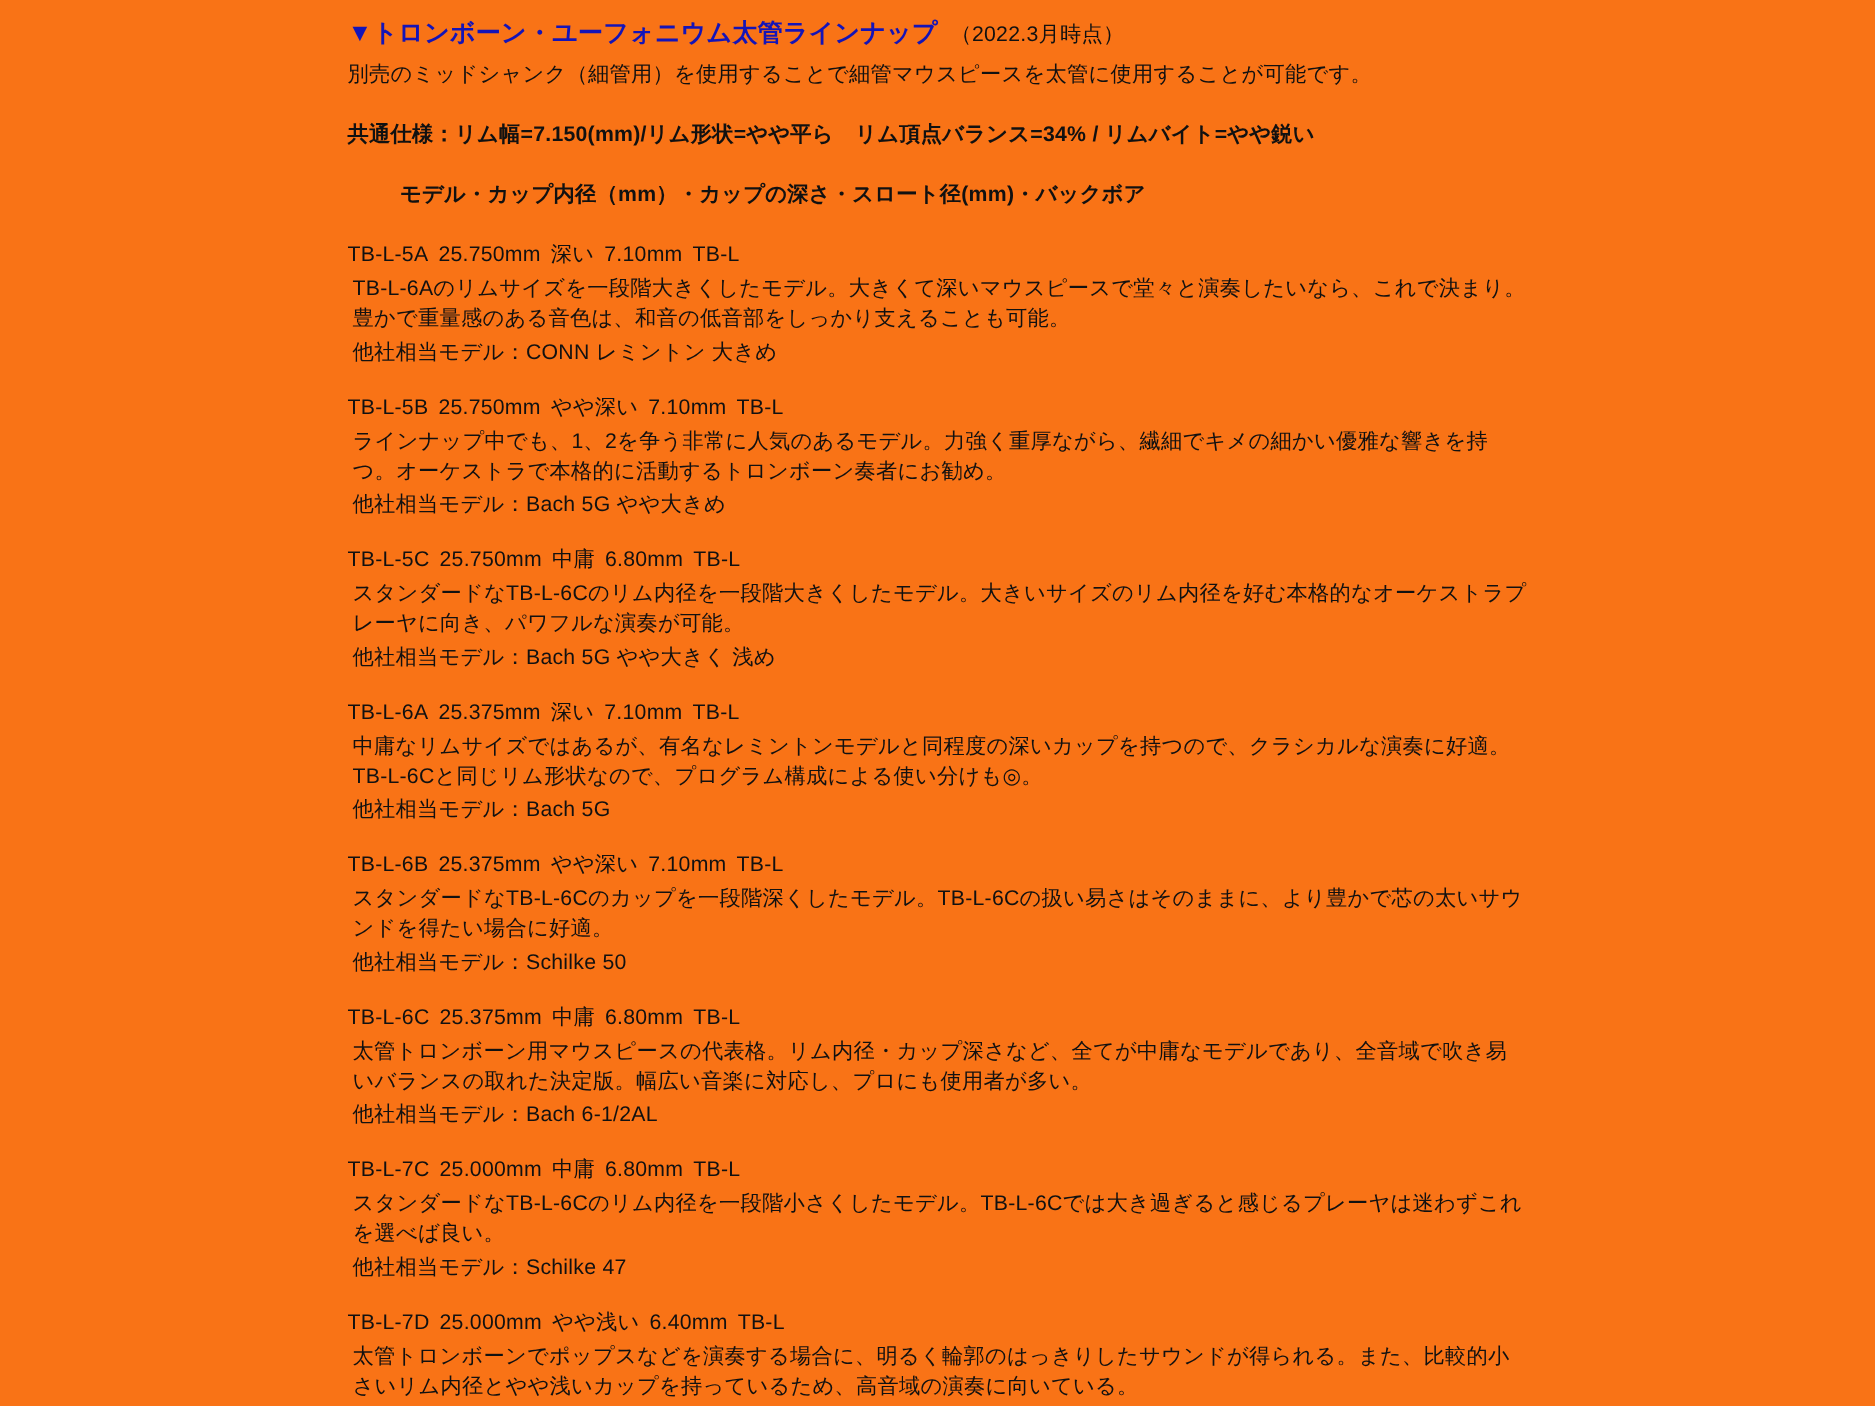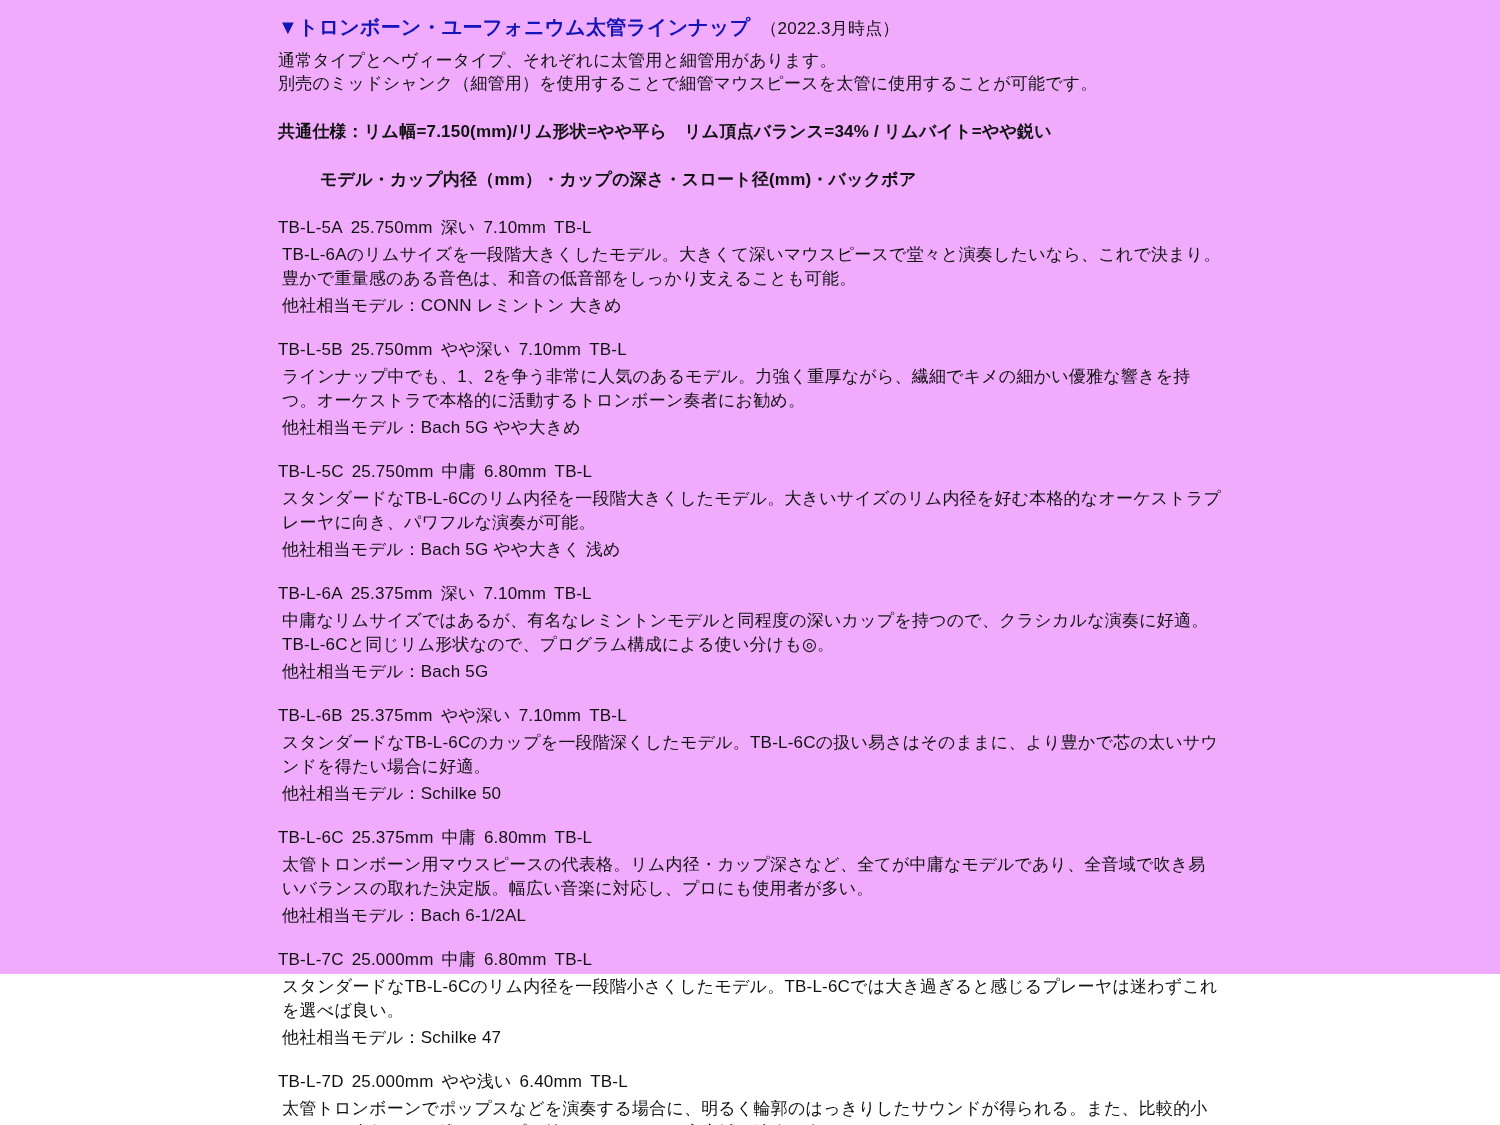--- a/index.html
+++ b/index.html
@@ -8,22 +8,22 @@
     background: #ffffff;
     width: 1500px;
     height: 1125px;
     overflow: hidden;
     font-family: "Liberation Sans", "DejaVu Sans", sans-serif;
     color: #111111;
   }
   .page {
     position: relative;
     width: 1500px;
-    height: 974px;
-    background: #f0abfc;
+    height: 1125px;
+    background: #f97316;
   }
   .content {
     position: absolute;
     left: 278px;
     top: 14px;
     width: 948px;
     font-size: 17px;
     line-height: 23.5px;
     letter-spacing: 0.2px;
   }
@@ -75,21 +75,20 @@
 <body>
 
 <div class="page">
   <div class="content">
 
     <div class="title-line">
       <span class="title-marker">▼</span><span class="title-text">トロンボーン・ユーフォニウム太管ラインナップ</span><span class="title-suffix">（2022.3月時点）</span>
     </div>
 
     <div class="intro">
-      <p>通常タイプとヘヴィータイプ、それぞれに太管用と細管用があります。</p>
       <p>別売のミッドシャンク（細管用）を使用することで細管マウスピースを太管に使用することが可能です。</p>
     </div>
 
     <p class="common-spec">共通仕様：リム幅=7.150(mm)/リム形状=やや平ら　リム頂点バランス=34% / リムバイト=やや鋭い</p>
 
     <p class="columns-header">モデル・カップ内径（mm）・カップの深さ・スロート径(mm)・バックボア</p>
 
     <div class="models">
 
       <section class="model-section">

